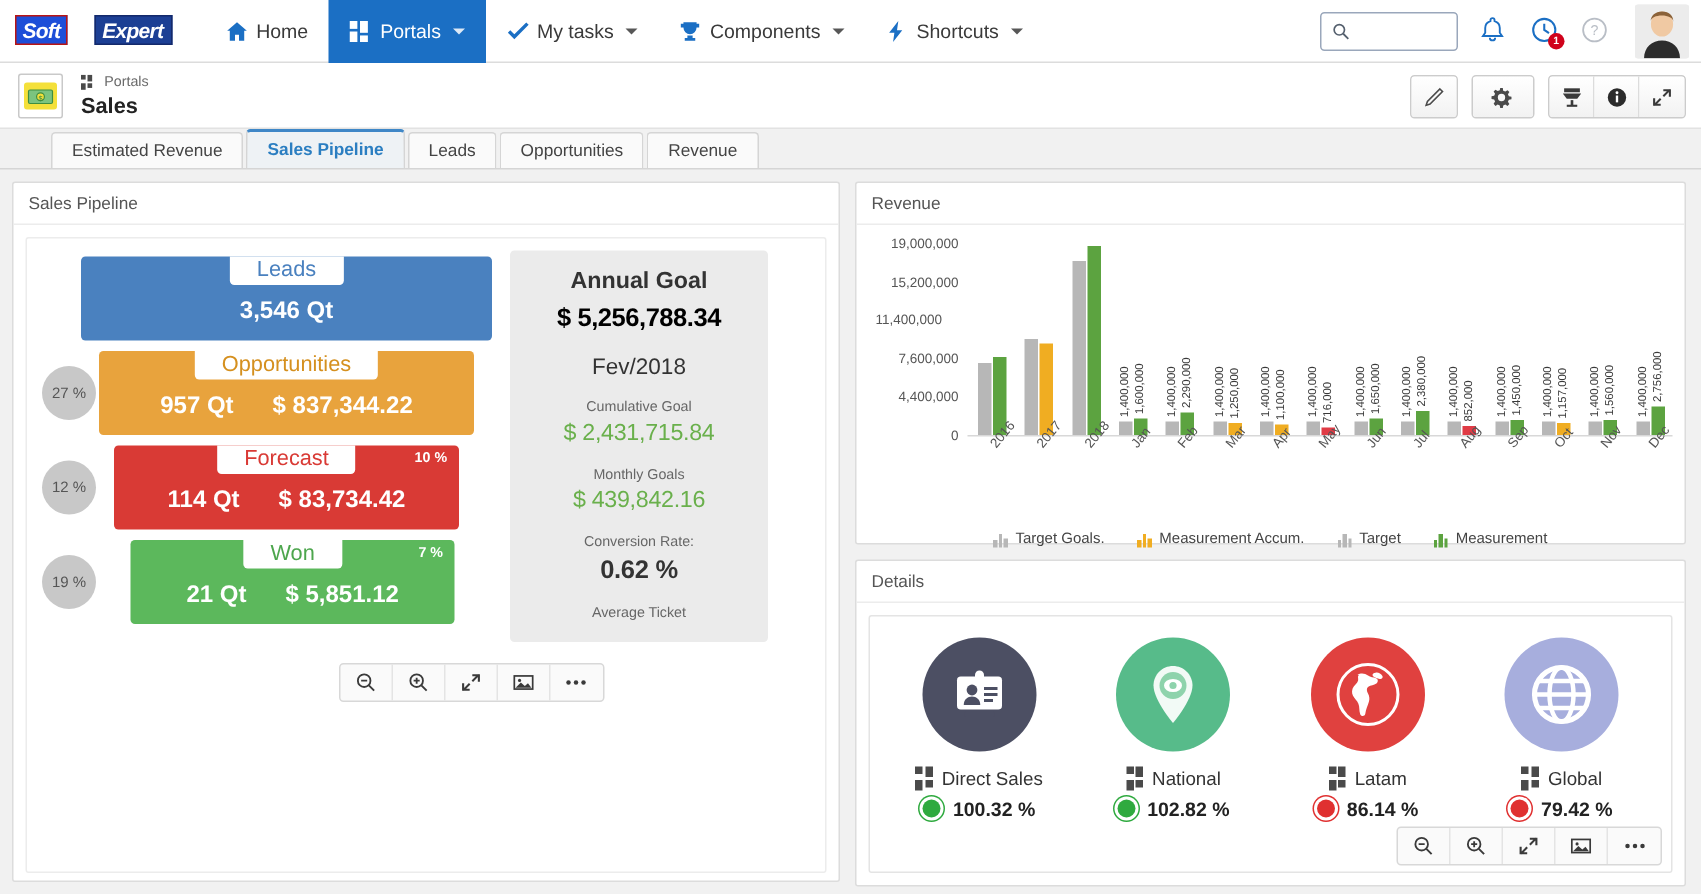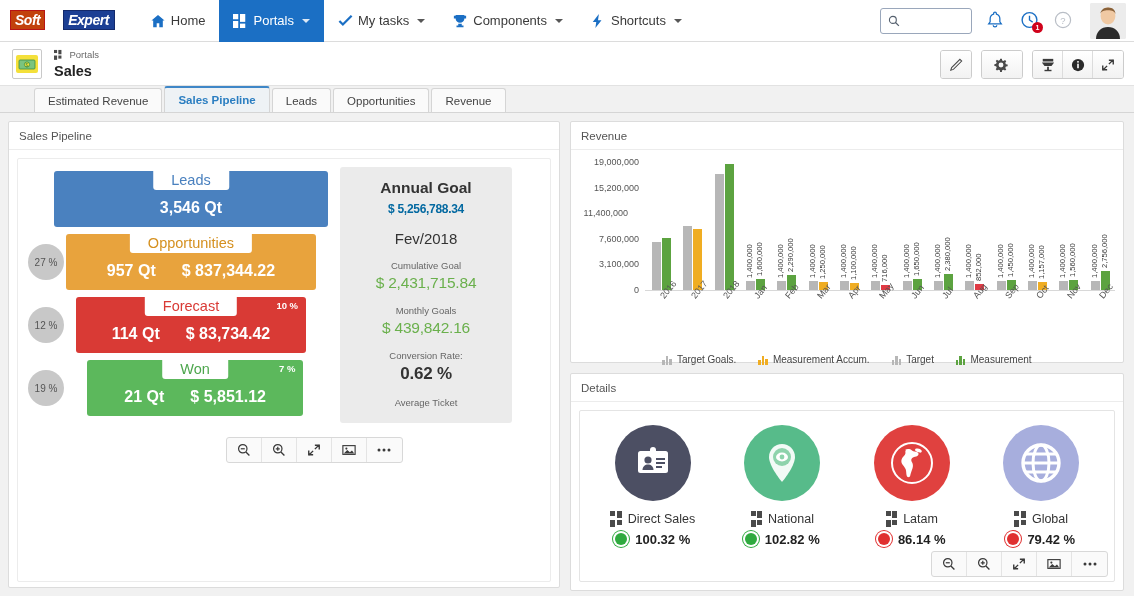--- a/index.html
+++ b/index.html
@@ -11,21 +11,21 @@
     font-size:12px;
   }
 
   
   .topnav {
     height:42px; background:#ffffff; display:flex; align-items:center;
     border-bottom:1px solid #dcdcdc; position:relative;
   }
   .logo { margin-left:10px; display:flex; align-items:flex-start; height:22px; }
   .logo .soft {
-    background:#c2410c; color:#fff; font-weight:bold; font-style:italic;
+    background:#1d4ed8; color:#fff; font-weight:bold; font-style:italic;
     font-size:14px; padding:1px 4px 1px 4px; border:1px solid #b81414;
     line-height:16px; letter-spacing:-0.5px;
   }
   .logo .expert {
     background:#1c3f94; color:#fff; font-weight:bold; font-style:italic;
     font-size:14px; padding:1px 5px 1px 4px; border:1px solid #13296b;
     line-height:16px; letter-spacing:-0.5px; margin-left:18px;
   }
   .navitems { display:flex; align-items:stretch; height:42px; margin-left:22px; }
   .navitem {
@@ -135,21 +135,21 @@
   .s-fore .label-notch { color:#d93a35; }
   .s-won { background:#5cb85c; }
   .s-won .label-notch { color:#4da64d; }
 
   
   .goalcard {
     width:172px; background:#ebebeb; border-radius:3px; margin-left:12px;
     padding:12px 8px 14px 8px; text-align:center;
   }
   .g-h { font-size:15.5px; font-weight:bold; color:#333; }
-  .g-big { font-size:12px; font-weight:bold; color:#0369a1; margin-top:5px; letter-spacing:-0.3px;text-align:center;}
+  .g-big { font-size:17px; font-weight:bold; color:#000000; margin-top:5px; letter-spacing:-0.3px;text-align:center;}
   .g-month { font-size:15px; color:#333; margin-top:14px; }
   .g-lbl { font-size:9.5px; color:#666; margin-top:13px; }
   .g-val { font-size:15.5px; color:#6ab04c; margin-top:3px; letter-spacing:-0.2px;}
   .g-val.dark { color:#333; font-weight:bold; font-size:17px; }
   .g-val.plain { color:#333; font-size:16px; }
 
   
   .charttoolbar {
     display:flex; border:1px solid #d8d8d8; border-radius:3px; background:#fafafa;
     width:max-content;
@@ -487,21 +487,21 @@
     </div>
   </div>
 
   <div class="col-right">
 
     <div class="panel" style="height:242px;">
       <div class="panel-title">Revenue</div>
       <div class="chartarea">
         <div id="yaxis">
             <div class="ylab" style="top: 140px; right: 484px;">0</div>
-            <div class="ylab" style="top: 114.4px; right: 484px;">3,100,000</div>
+            <div class="ylab" style="top: 114.4px; right: 484px;">4,400,000</div>
             <div class="ylab" style="top: 88.8px; right: 484px;">7,600,000</div>
             <div class="ylab" style="top: 63.2px; right: 495px;">11,400,000</div>
             <div class="ylab" style="top: 37.6px; right: 484px;">15,200,000</div>
             <div class="ylab" style="top: 12px; right: 484px;">19,000,000</div>
           </div>
         <div class="axisline"></div>
         <div class="plot" id="plot">
             <div class="grp" style="left: 6.89333px;">
               <div class="bb grey" style="height: 48.5053px;"></div>
               <div class="bb green" style="height: 51.8737px;"></div>

